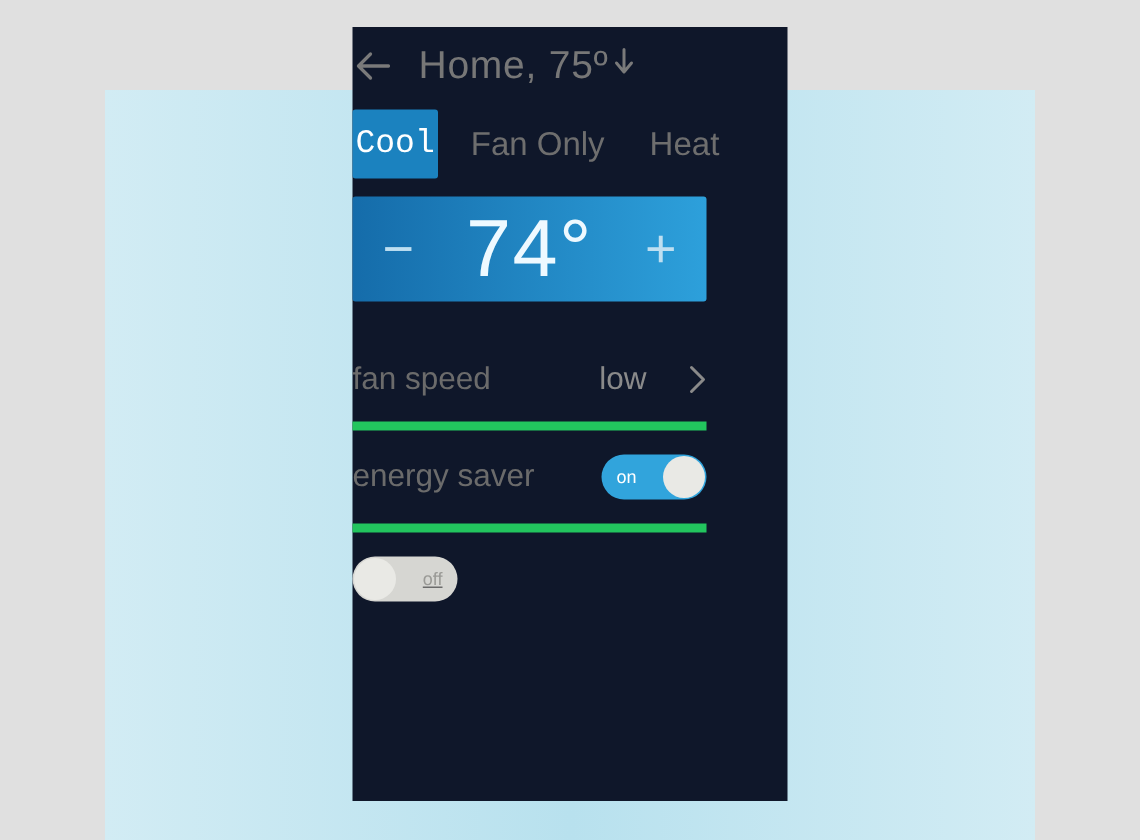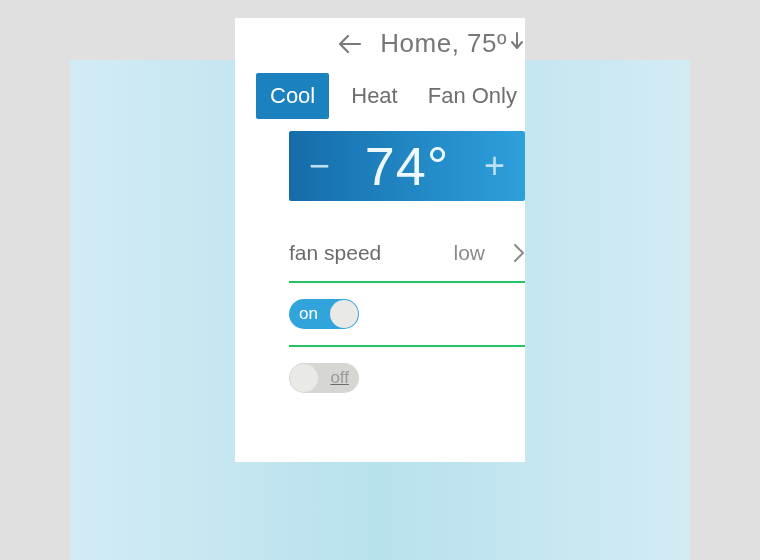--- a/index.html
+++ b/index.html
@@ -11,25 +11,25 @@
   }
   .bg-gradient {
     position: absolute;
     top: 60px; left: 70px;
     width: 620px; height: 500px;
     background: linear-gradient(to right, #d2ecf4 0%, #b8e1ee 50%, #d2ecf4 100%);
   }
   .panel {
     position: absolute;
     top: 18px; left: 235px;
-    width: 290px; height: 444px;
-    background: #ffffff;
+    width: 290px; height: 516px;
+    background: #0f172a;
     display: flex;
     flex-direction: column;
-    align-items: flex-end;
+    align-items: flex-start;
   }
   .header {
     display: flex;
     align-items: center;
     gap: 18px;
     padding: 10px 0 14px 0;
     color: #8a8a8a;
   }
   .back-arrow svg { display:block; }
   .title {
@@ -50,22 +50,23 @@
   .tab {
     font-size: 22px;
     font-weight: 200;
     color: #6e6e6e;
     padding: 10px 8px;
     cursor: pointer;
   }
   .tab.active {
     background: #1b82bf;
     color: #fff;
-    padding: 10px 14px;
+    padding: 10px 2px;
     border-radius: 2px;
+    font-family: Liberation Mono, monospace;
   }
   .temp-control {
     margin-top: 12px;
     width: 236px;
     height: 70px;
     background: linear-gradient(to right, #156caa 0%, #2da0db 100%);
     color: #d9eefa;
     display: flex;
     align-items: center;
     justify-content: space-between;
@@ -87,21 +88,21 @@
   }
   .settings {
     margin-top: 24px;
     width: 236px;
   }
   .row {
     display: flex;
     align-items: center;
     justify-content: space-between;
     padding: 16px 0;
-    border-bottom: 2px solid #22c55e;
+    border-bottom: 6px solid #22c55e;
     font-size: 21px;
     font-weight: 200;
     color: #6b6b6b;
   }
   .row:last-child { border-bottom: none; }
   .row .label { }
   .row .value-group {
     display: flex;
     align-items: center;
     gap: 28px;
@@ -127,21 +128,21 @@
   }
   .toggle .knob {
     width: 28px; height: 28px;
     background: #e9e9e5;
     border-radius: 50%;
     position: absolute;
   }
   .toggle.on .knob { right: 1px; top:1px; }
   .toggle.off .knob { left: 1px; top:1px; }
   .toggle .tlabel {
-    font-size: 17px;
+    font-size: 12px;
     font-weight: 300;
     padding: 0 10px;
   }
   .toggle.on .tlabel { color: #fff; }
   .toggle.off .tlabel { color: #9a9a96; }
 </style>
 </head>
 <body>
 
 <div class="bg-gradient"></div>
@@ -159,22 +160,22 @@
       <span class="down-arrow">
         <svg width="16" height="20" viewBox="0 0 16 20">
           <path d="M8 2 L8 16 M3 11 L8 17 L13 11" stroke="#7a7a7a" stroke-width="2" fill="none" stroke-linecap="round" stroke-linejoin="round"></path>
         </svg>
       </span>
     </span>
   </div>
 
   <div class="tabs">
     <div class="tab active">Cool</div>
+    <div class="tab">Fan Only</div>
     <div class="tab">Heat</div>
-    <div class="tab">Fan Only</div>
   </div>
 
   <div class="temp-control">
     <div class="temp-btn">−</div>
     <div class="temp-value">74°</div>
     <div class="temp-btn">+</div>
   </div>
 
   <div class="settings">
 
@@ -184,20 +185,21 @@
         <span>low</span>
         <span class="chevron">
           <svg width="12" height="20" viewBox="0 0 12 20">
             <path d="M2 2 L10 10 L2 18" stroke="#8a8a8a" stroke-width="2" fill="none" stroke-linecap="round" stroke-linejoin="round"></path>
           </svg>
         </span>
       </span>
     </div>
 
     <div class="row">
+      <span class="label">energy saver</span>
       <div class="toggle on">
         <span class="tlabel">on</span>
         <span class="knob"></span>
       </div>
     </div>
 
     <div class="row">
       <div class="toggle off">
         <span class="knob"></span>
         <span class="tlabel">off</span>

